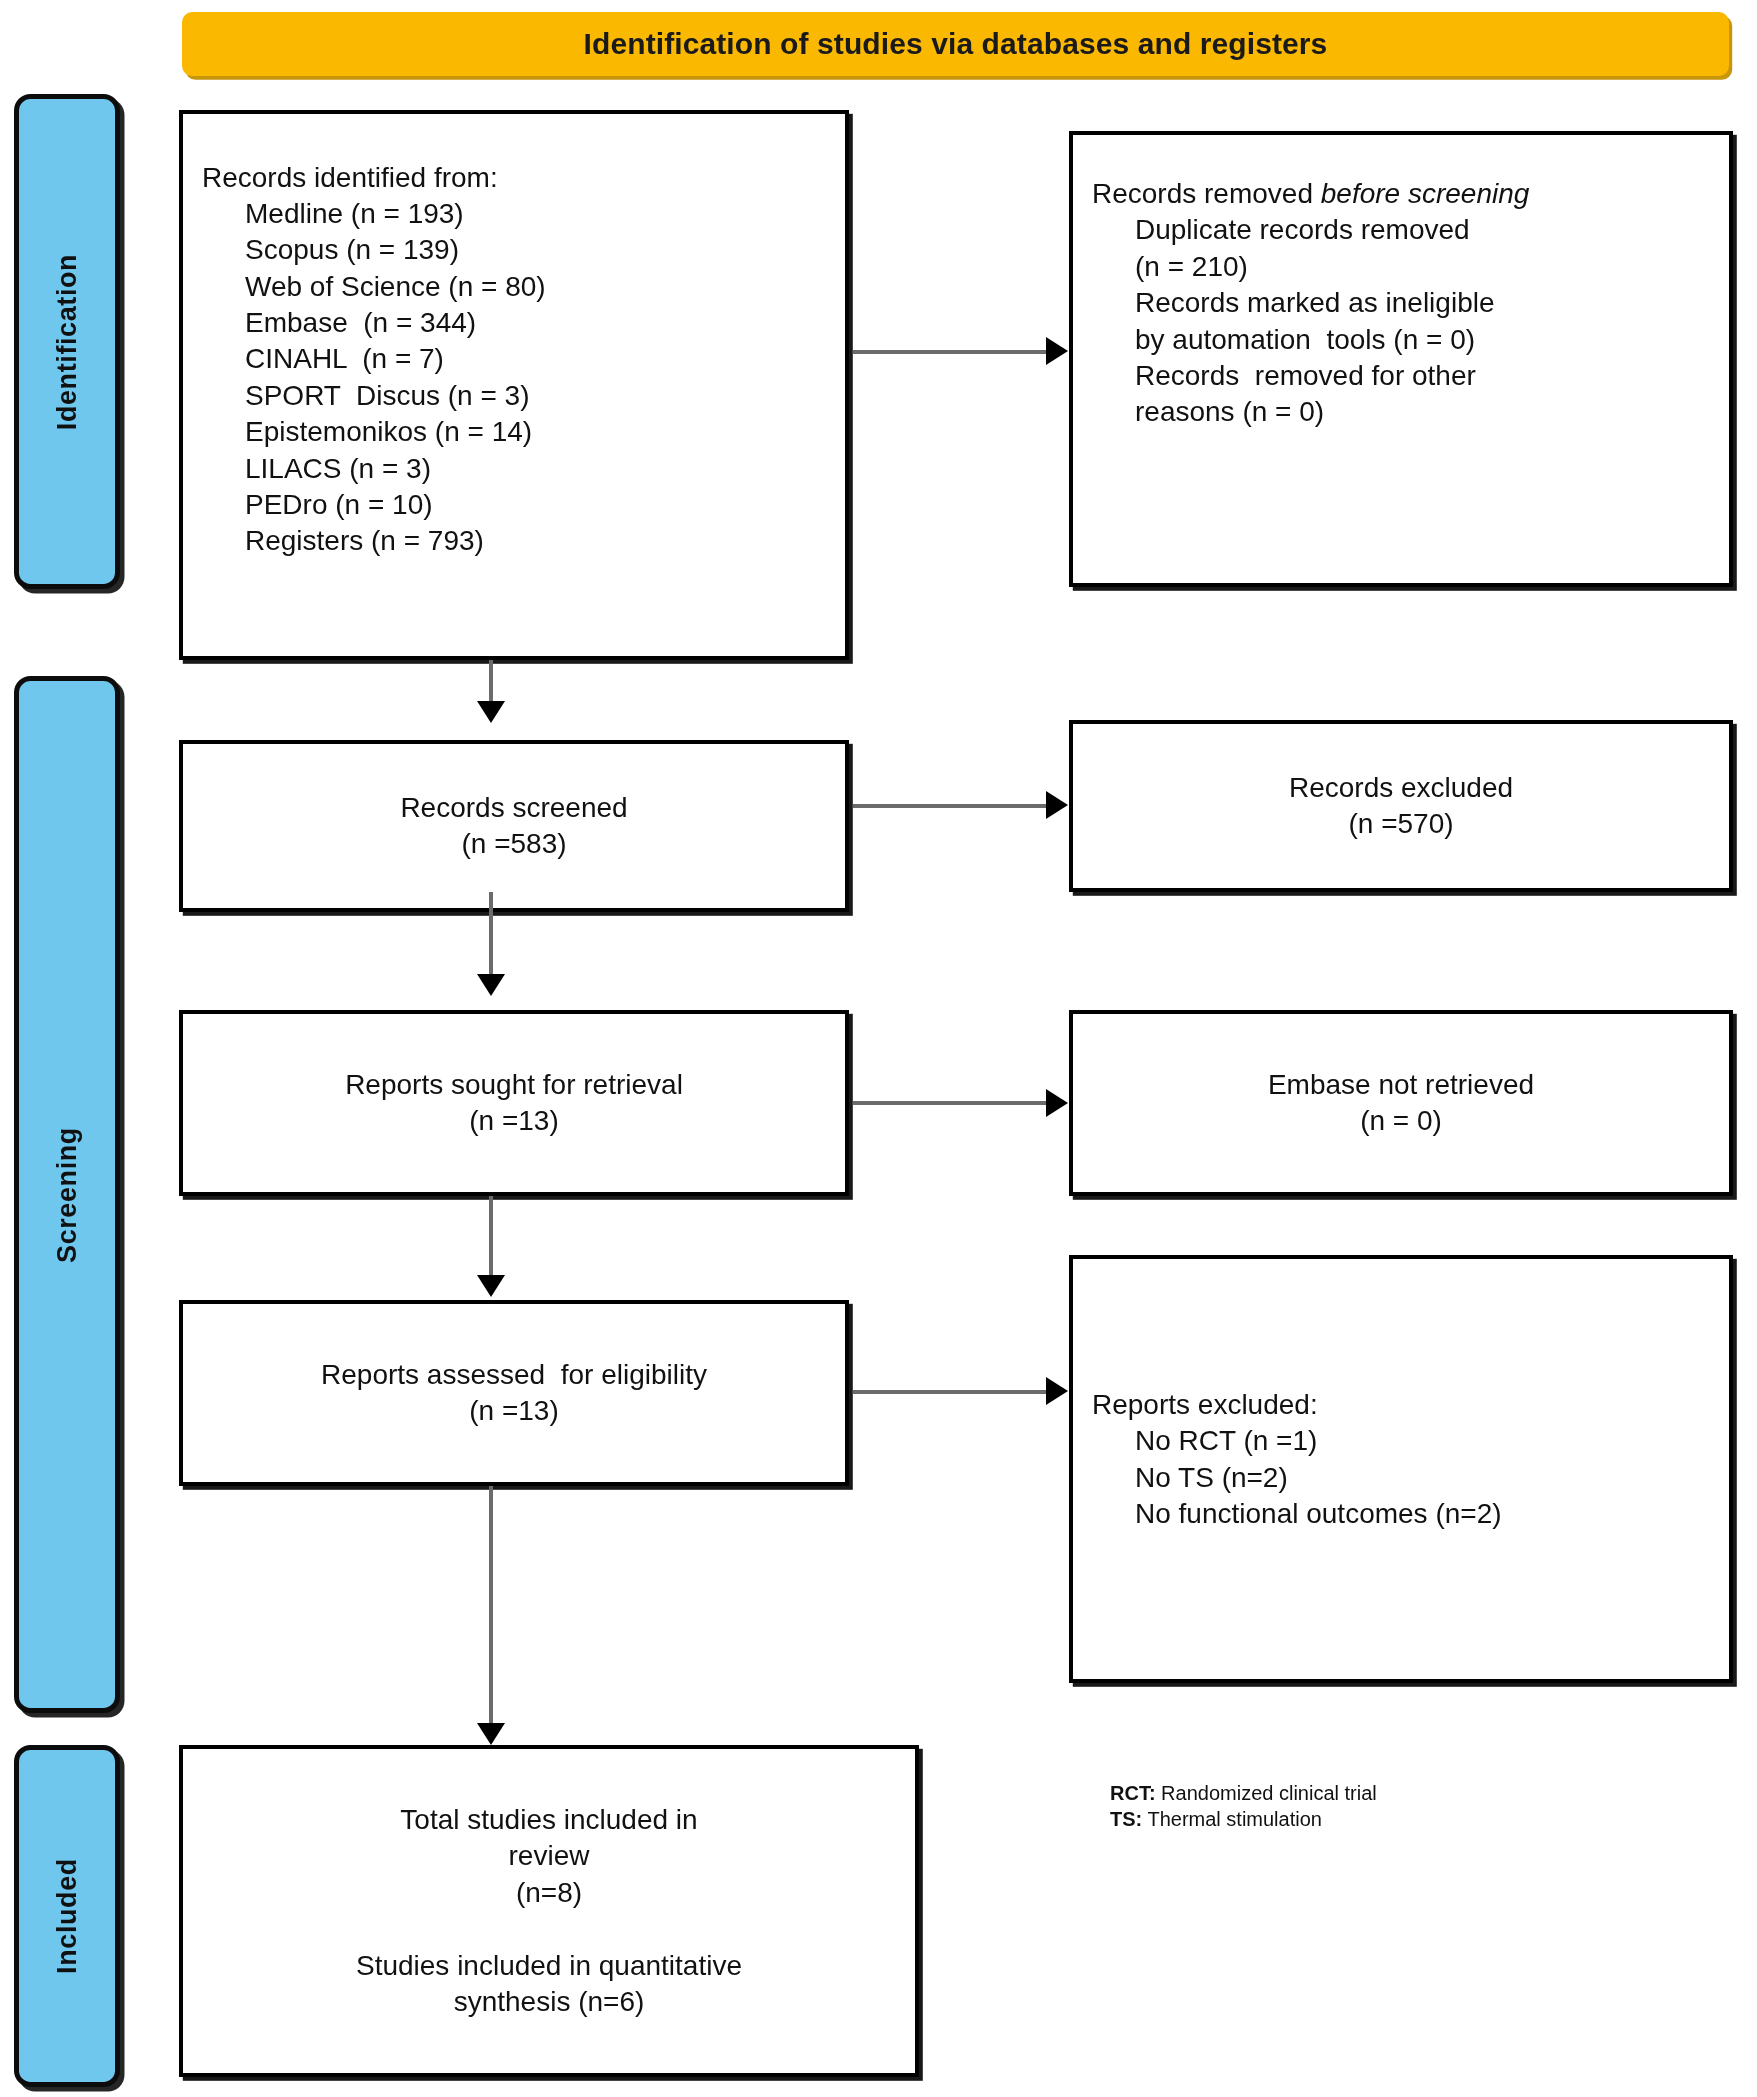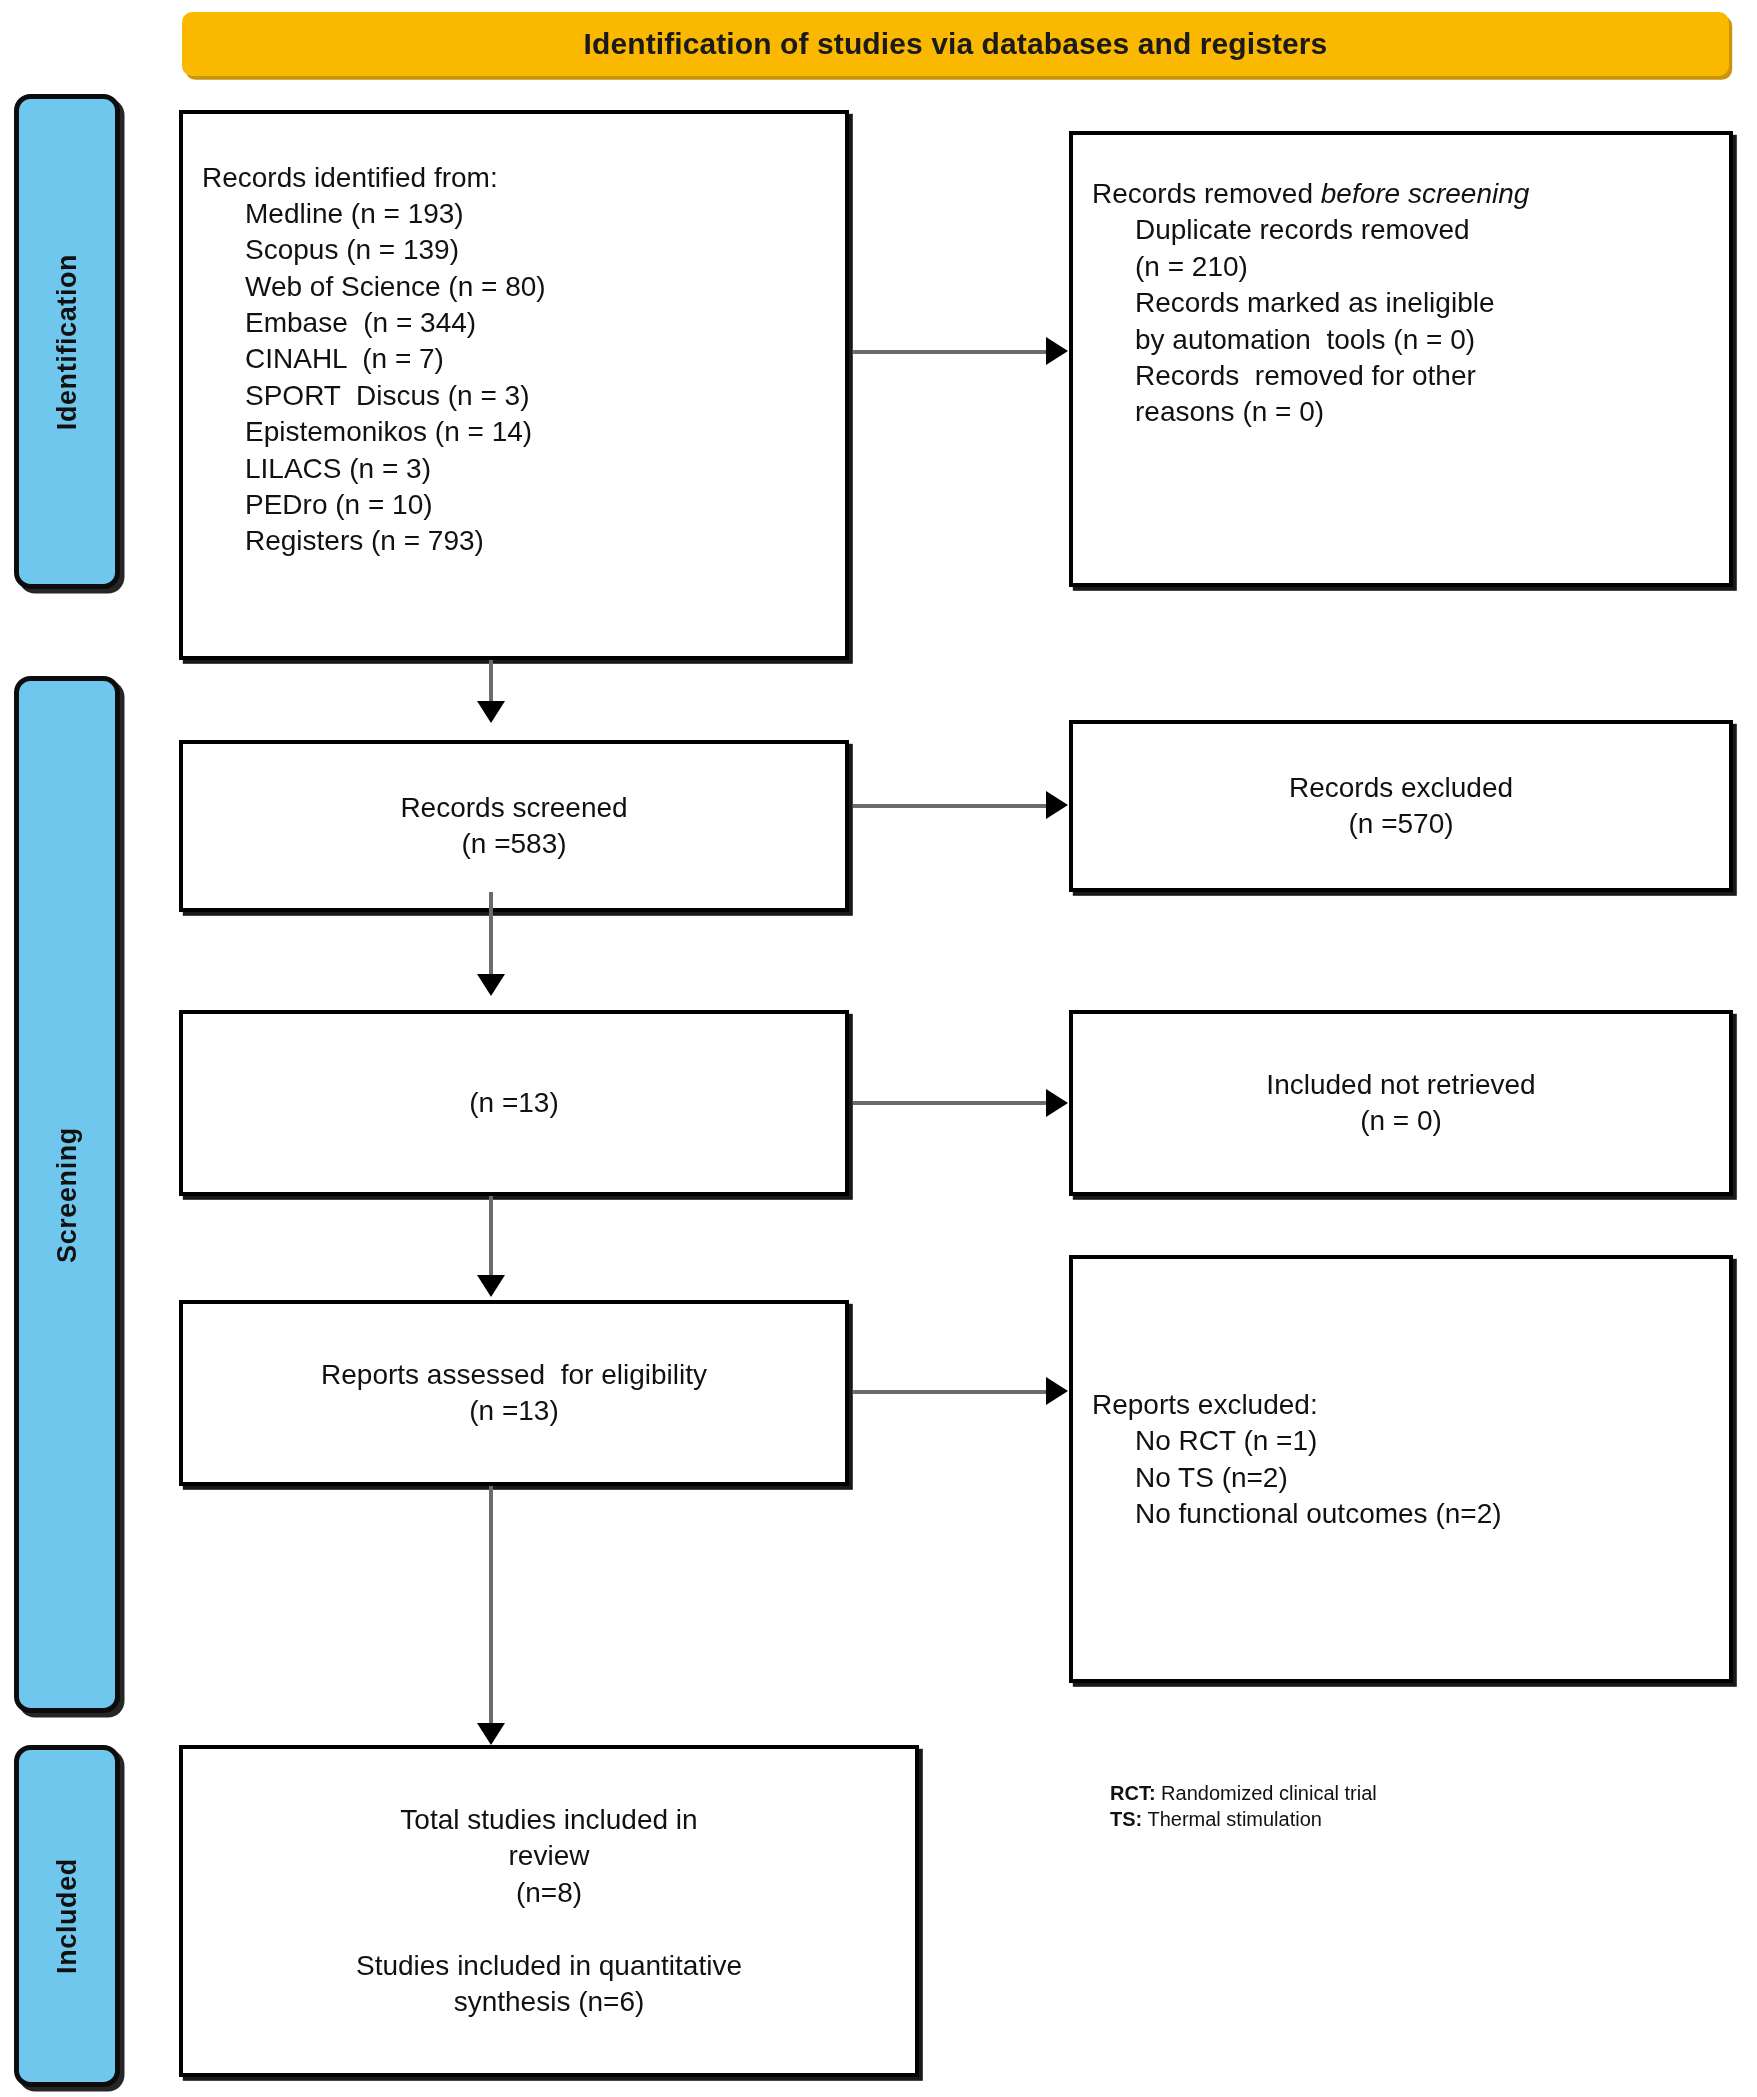--- a/index.html
+++ b/index.html
@@ -198,30 +198,31 @@
       <span class="line">Records excluded</span>
       <span class="line">(n =570)</span>
     </div>
   </div>
 
   <div class="conn-v" style="left:489px; top:892px; height:87px;"></div>
   <div class="arrow-down" style="left:477px; top:974px;"></div>
 
   <div class="box" style="left:179px; top:1010px; width:670px; height:186px;">
     <div class="box-body center">
+      <span class="line">Reports sought for retrieval</span>
       <span class="line">(n =13)</span>
     </div>
   </div>
 
   <div class="conn-h" style="left:853px; top:1101px; width:197px;"></div>
   <div class="arrow-right" style="left:1046px; top:1089px;"></div>
 
   <div class="box" style="left:1069px; top:1010px; width:664px; height:186px;">
     <div class="box-body center">
-      <span class="line">Included not retrieved</span>
+      <span class="line">Embase not retrieved</span>
       <span class="line">(n = 0)</span>
     </div>
   </div>
 
   <div class="conn-v" style="left:489px; top:1196px; height:83px;"></div>
   <div class="arrow-down" style="left:477px; top:1275px;"></div>
 
   <div class="box" style="left:179px; top:1300px; width:670px; height:186px;">
     <div class="box-body center">
       <span class="line">Reports assessed  for eligibility</span>

